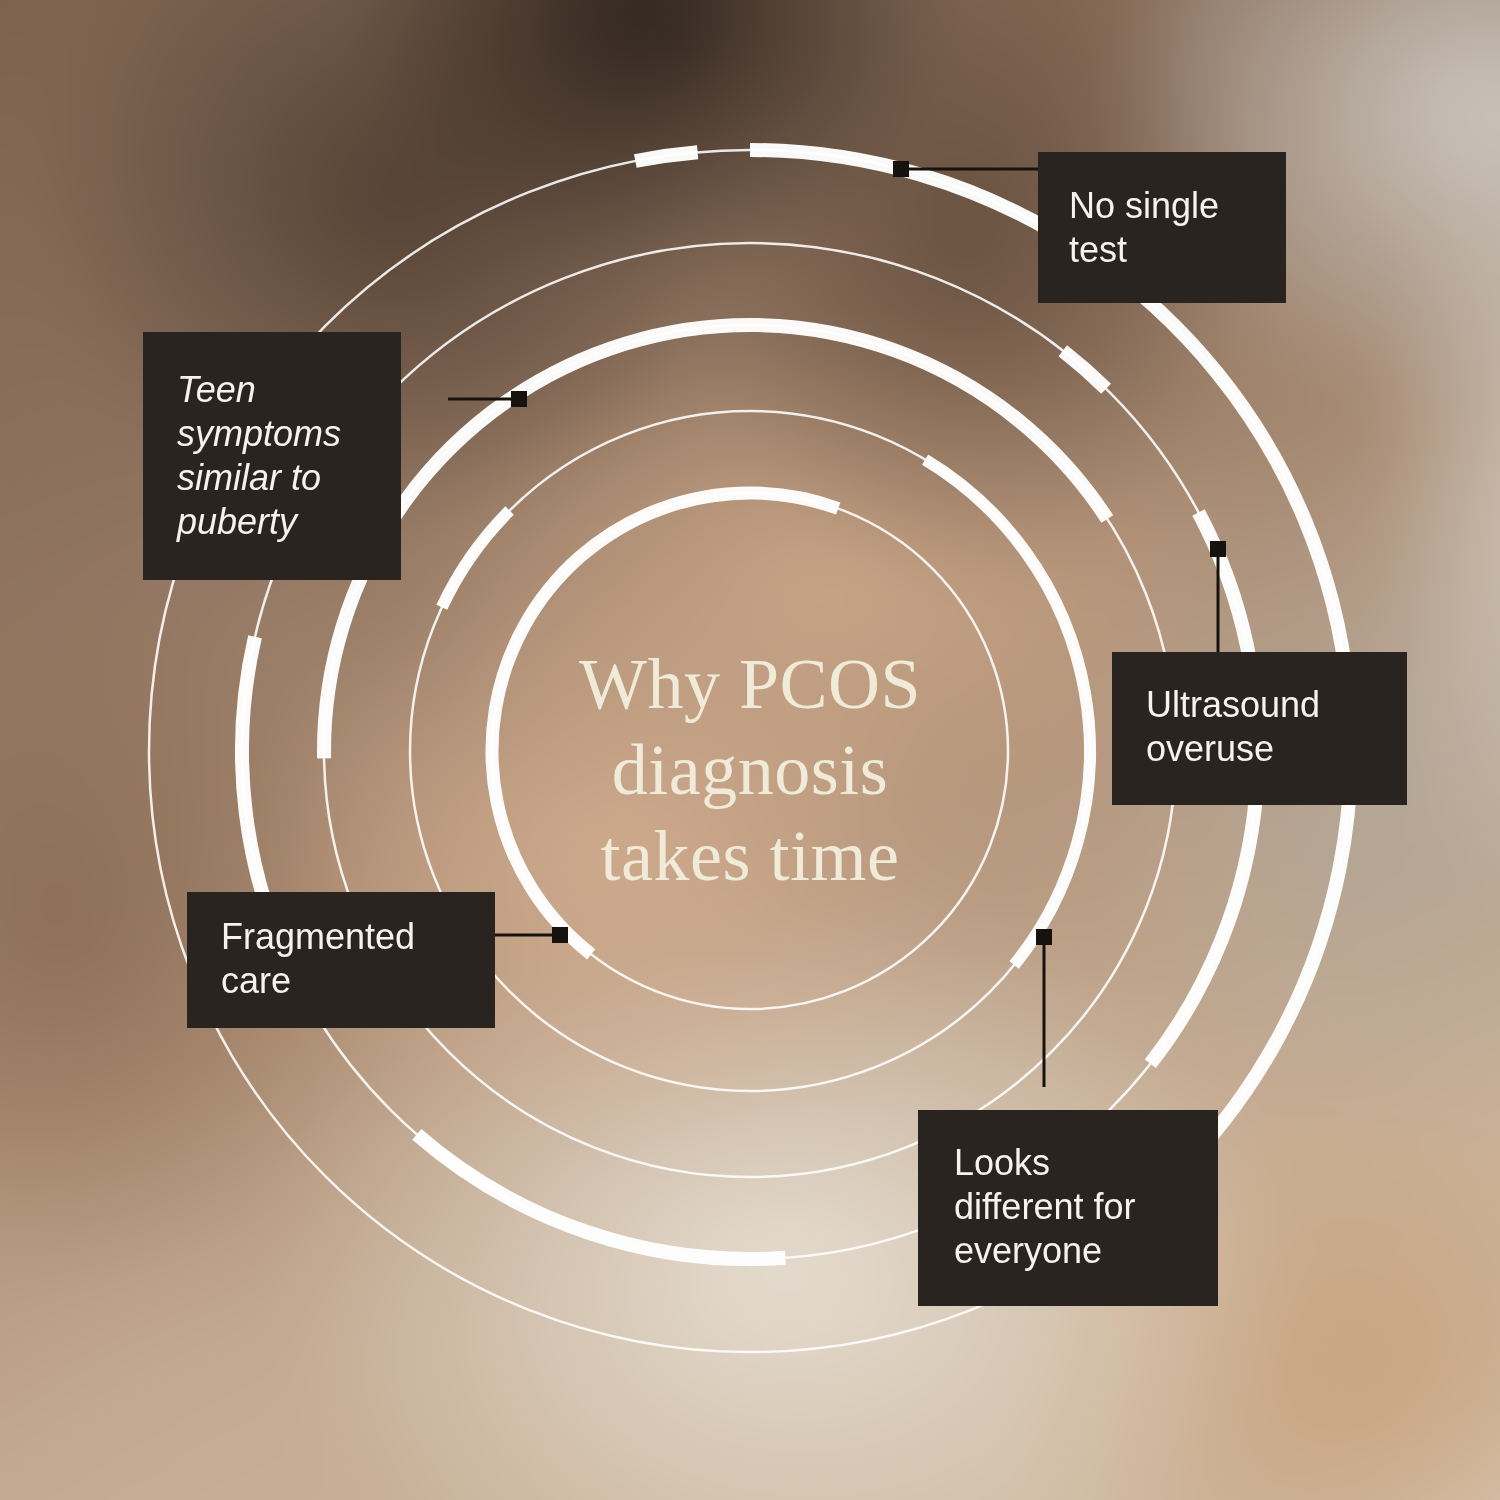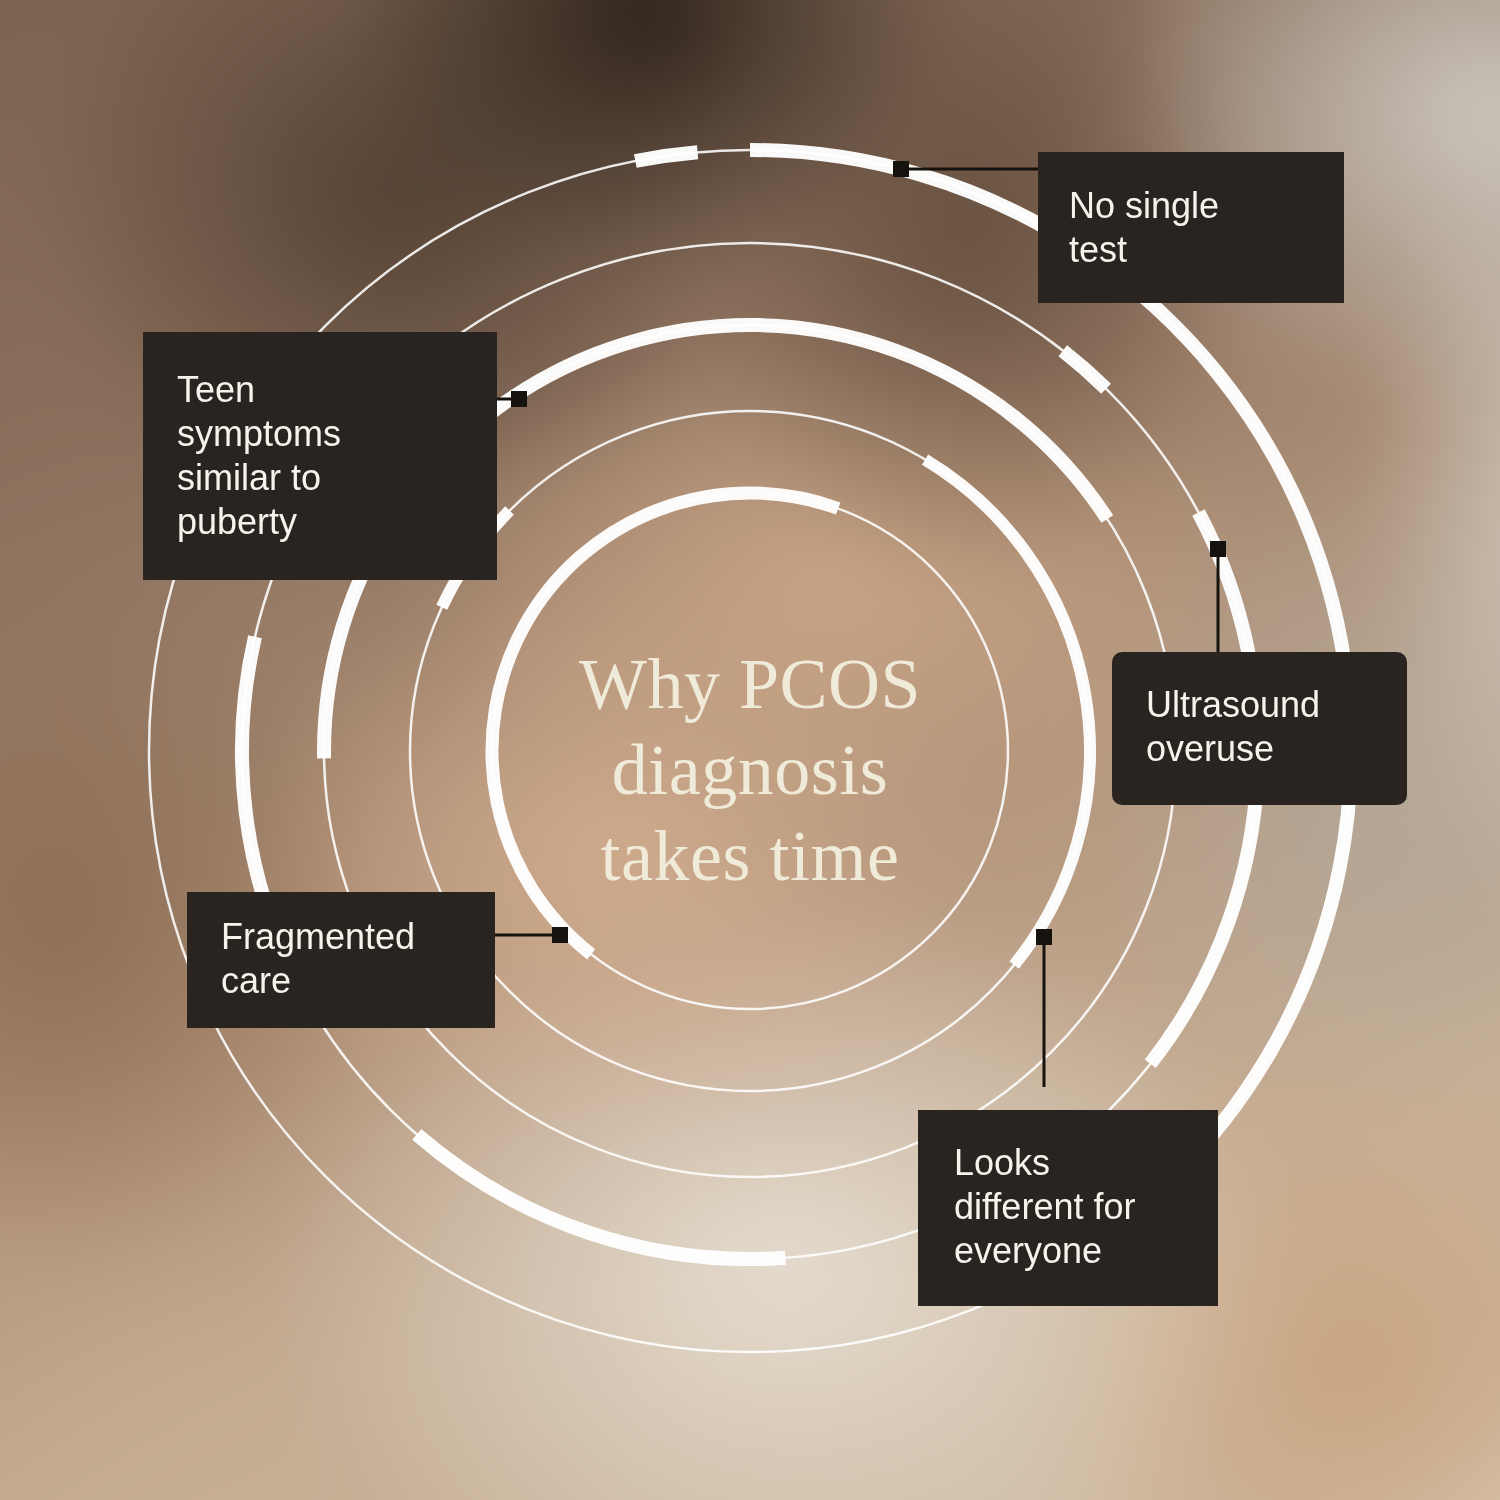--- a/index.html
+++ b/index.html
@@ -42,23 +42,23 @@
     font-family:Liberation Serif, serif;
   }
   
   .label-box{
     position:absolute;box-sizing:border-box;
     background:var(--box-bg,#2a2420);
     color:var(--box-text,#f6f3ec);
     font-size:36px;line-height:44px;
     white-space:pre-line;
   }
-  #box-no-single  {left:1038px;top:152px; width:306px;height:151px;padding:32px 26px 0 31px;}
-  #box-teen       {left:143px; top:332px; width:354px;height:248px;padding:36px 14px 0 34px;}
-  #box-ultrasound {left:1112px;top:652px; width:295px;height:153px;padding:31px 14px 0 34px;border-radius:10px;}
+  #box-no-single  {left:1038px;top:152px; width:248px;height:151px;padding:32px 26px 0 31px;}
+  #box-teen       {left:143px; top:332px; width:258px;height:248px;padding:36px 14px 0 34px;font-style:italic;}
+  #box-ultrasound {left:1112px;top:652px; width:295px;height:153px;padding:31px 14px 0 34px;}
   #box-fragmented {left:187px; top:892px; width:308px;height:136px;padding:23px 14px 4px 34px;}
   #box-looks      {left:918px; top:1110px;width:300px;height:196px;padding:31px 14px 0 36px;}
 </style>
 </head>
 <body>
 
 <div class="canvas">
 
   <div class="photo-bg"></div>
 

